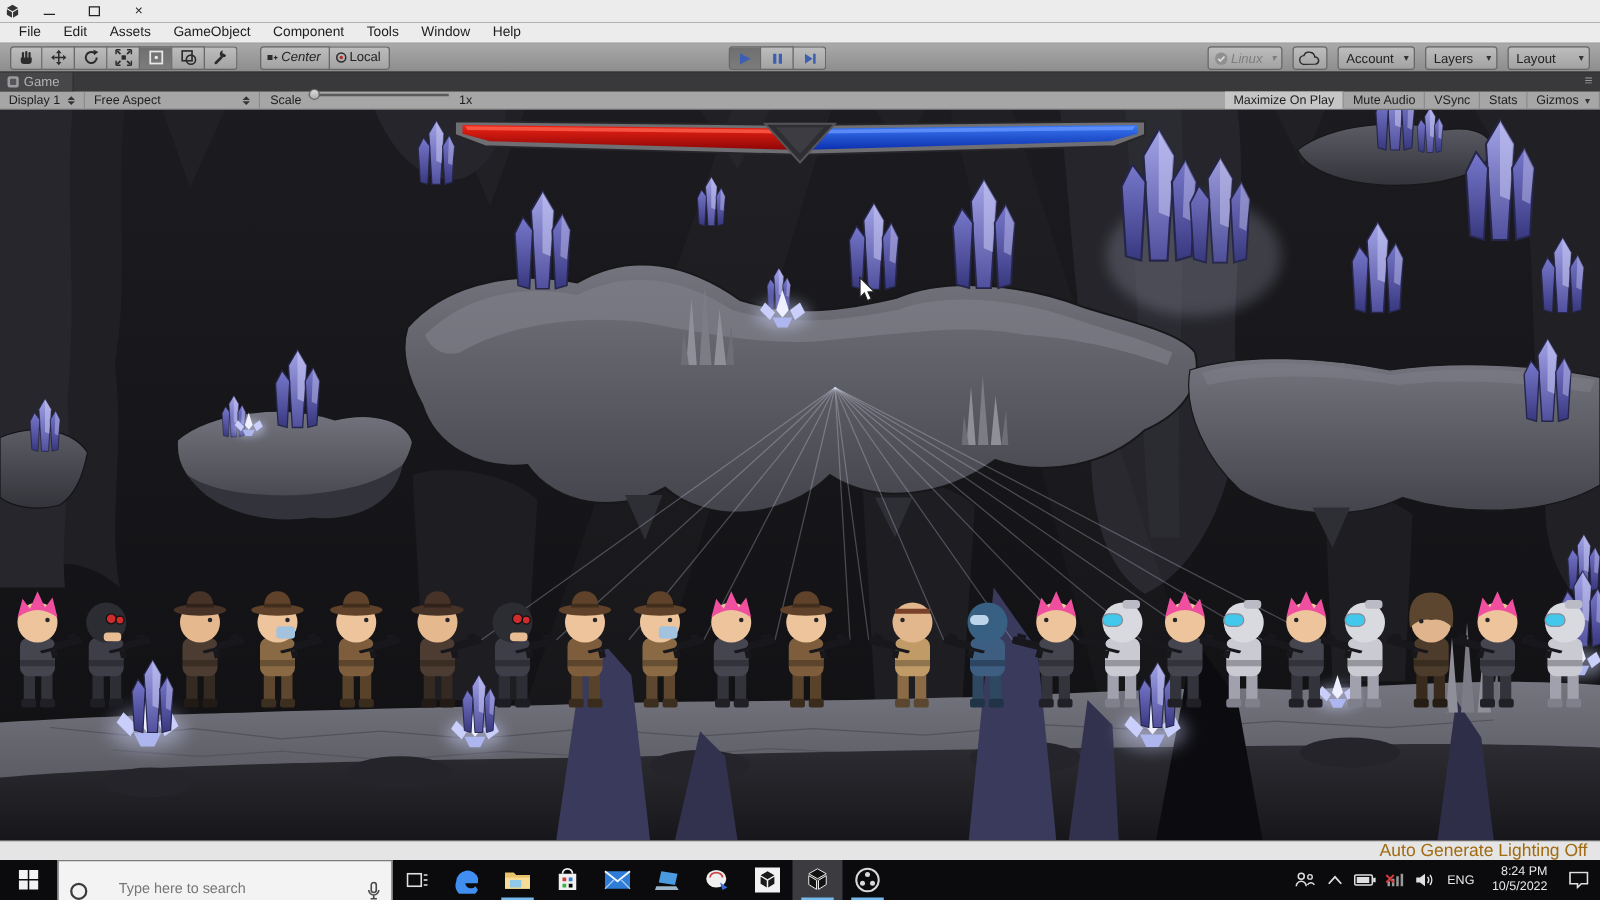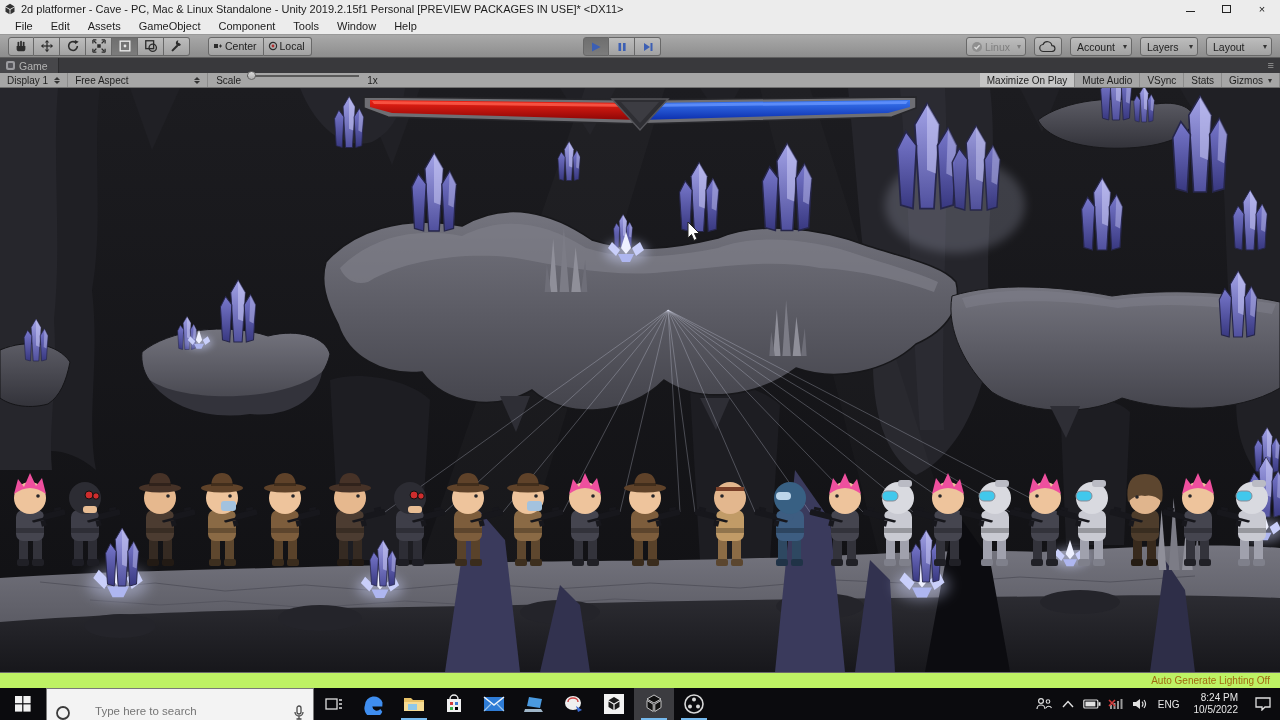--- a/index.html
+++ b/index.html
@@ -23,21 +23,21 @@
     font-size:11px; color:#1c1c1c; padding-left:6px; border-bottom:1px solid #9a9a9a; }
   .menubar span { padding:0 9px; }
 
   
   .toolbar { height:23px; background:linear-gradient(#a9a9a9,#8d8d8d);
     border-bottom:1px solid #5f5f5f; display:flex; align-items:center; position:relative; }
   .toolgroup { display:flex; margin-left:8px; }
   .tbtn { height:19px; min-width:26px; background:linear-gradient(#bdbdbd,#a2a2a2);
     border:1px solid #686868; border-left:none; display:flex; align-items:center;
     justify-content:center; font-size:10.5px; color:#222; padding:0 4px; }
-  .tbtn:first-child { border-left:1px solid #686868; border-radius:3px 0 0 3px; }
+  .tbtn:first-child { border-left:1px solid #686868; border-radius:3px 0 0 3px;font-style:italic; }
   .tbtn:last-child { border-radius:0 3px 3px 0; }
   .tbtn.single { border-left:1px solid #686868; border-radius:3px; }
   .tbtn.active { background:linear-gradient(#6f6f6f,#7c7c7c); }
   .tbtn svg { display:block; }
   .tbtn .lbl { margin:0 2px; }
   .playgroup { position:absolute; left:583px; top:2px; display:flex; }
   .rightgroup { position:absolute; right:8px; top:2px; display:flex; gap:8px; }
   .dd-arrow { font-size:8px; color:#333; margin-left:5px; }
   .collab-txt { color:#7e7e7e; }
 
@@ -64,23 +64,23 @@
   .slider { width:112px; height:2px; background:#5a5a5a; margin:0 8px 0 6px; position:relative; }
   .slider .knob { position:absolute; left:0px; top:-4px; width:9px; height:9px;
     border-radius:50%; background:linear-gradient(#dadada,#aeaeae); border:1px solid #666; }
   .ctrl-right { margin-left:auto; display:flex; height:100%; }
 
   
   .viewport { height:584px; position:relative; background:#151518; }
   .viewport svg { display:block; }
 
   
-  .statusbar { height:16px; background:#bef264; border-top:1px solid #6a6a6a;
-    display:flex; align-items:center; justify-content:flex-end;
-    font-size:10px; color:#a06b10; padding-right:10px; }
+  .statusbar { height:16px; background:#e5e5e5; border-top:1px solid #6a6a6a;
+    display:flex; align-items:flex-end; justify-content:flex-end;
+    font-size:14px; color:#a06b10; padding-right:10px; }
 
   
   .taskbar { height:32px; background:#0b0b0e; display:flex; align-items:stretch; color:#e8e8e8; }
   .startbtn { width:46px; display:flex; align-items:center; justify-content:center; }
   .searchbox { width:268px; background:#f3f3f3; border:1px solid #7a7a7a; display:flex;
     align-items:flex-start; padding:16px 8px; gap:24px; }
   .searchbox input { border:none; outline:none; background:transparent; flex:1;
     font-size:11.5px; color:#444; font-family:"Liberation Sans", sans-serif; }
   .taskicon { width:40px; display:flex; align-items:center; justify-content:center; position:relative; }
   .taskicon.activeapp { background:#3c3c40; }
@@ -95,21 +95,20 @@
 <body>
 
 <div class="window">
 
   <div class="titlebar">
     <svg class="appicon" viewBox="0 0 16 16">
       <polygon points="8,1 14,4.5 8,8 2,4.5" fill="#333"></polygon>
       <polygon points="2,5.8 7.4,9 7.4,15 2,11.6" fill="#333"></polygon>
       <polygon points="14,5.8 8.6,9 8.6,15 14,11.6" fill="#333"></polygon>
     </svg>
-    <span class="title">2d platformer - Cave - PC, Mac &amp; Linux Standalone - Unity 2019.2.15f1 Personal [PREVIEW PACKAGES IN USE]* &lt;DX11&gt;</span>
     <div class="wbtns">
       <div class="wbtn">
           <span class="minglyph"></span>
         </div>
       <div class="wbtn">
           <span class="maxglyph"></span>
         </div>
       <div class="wbtn">×</div>
     </div>
   </div>

